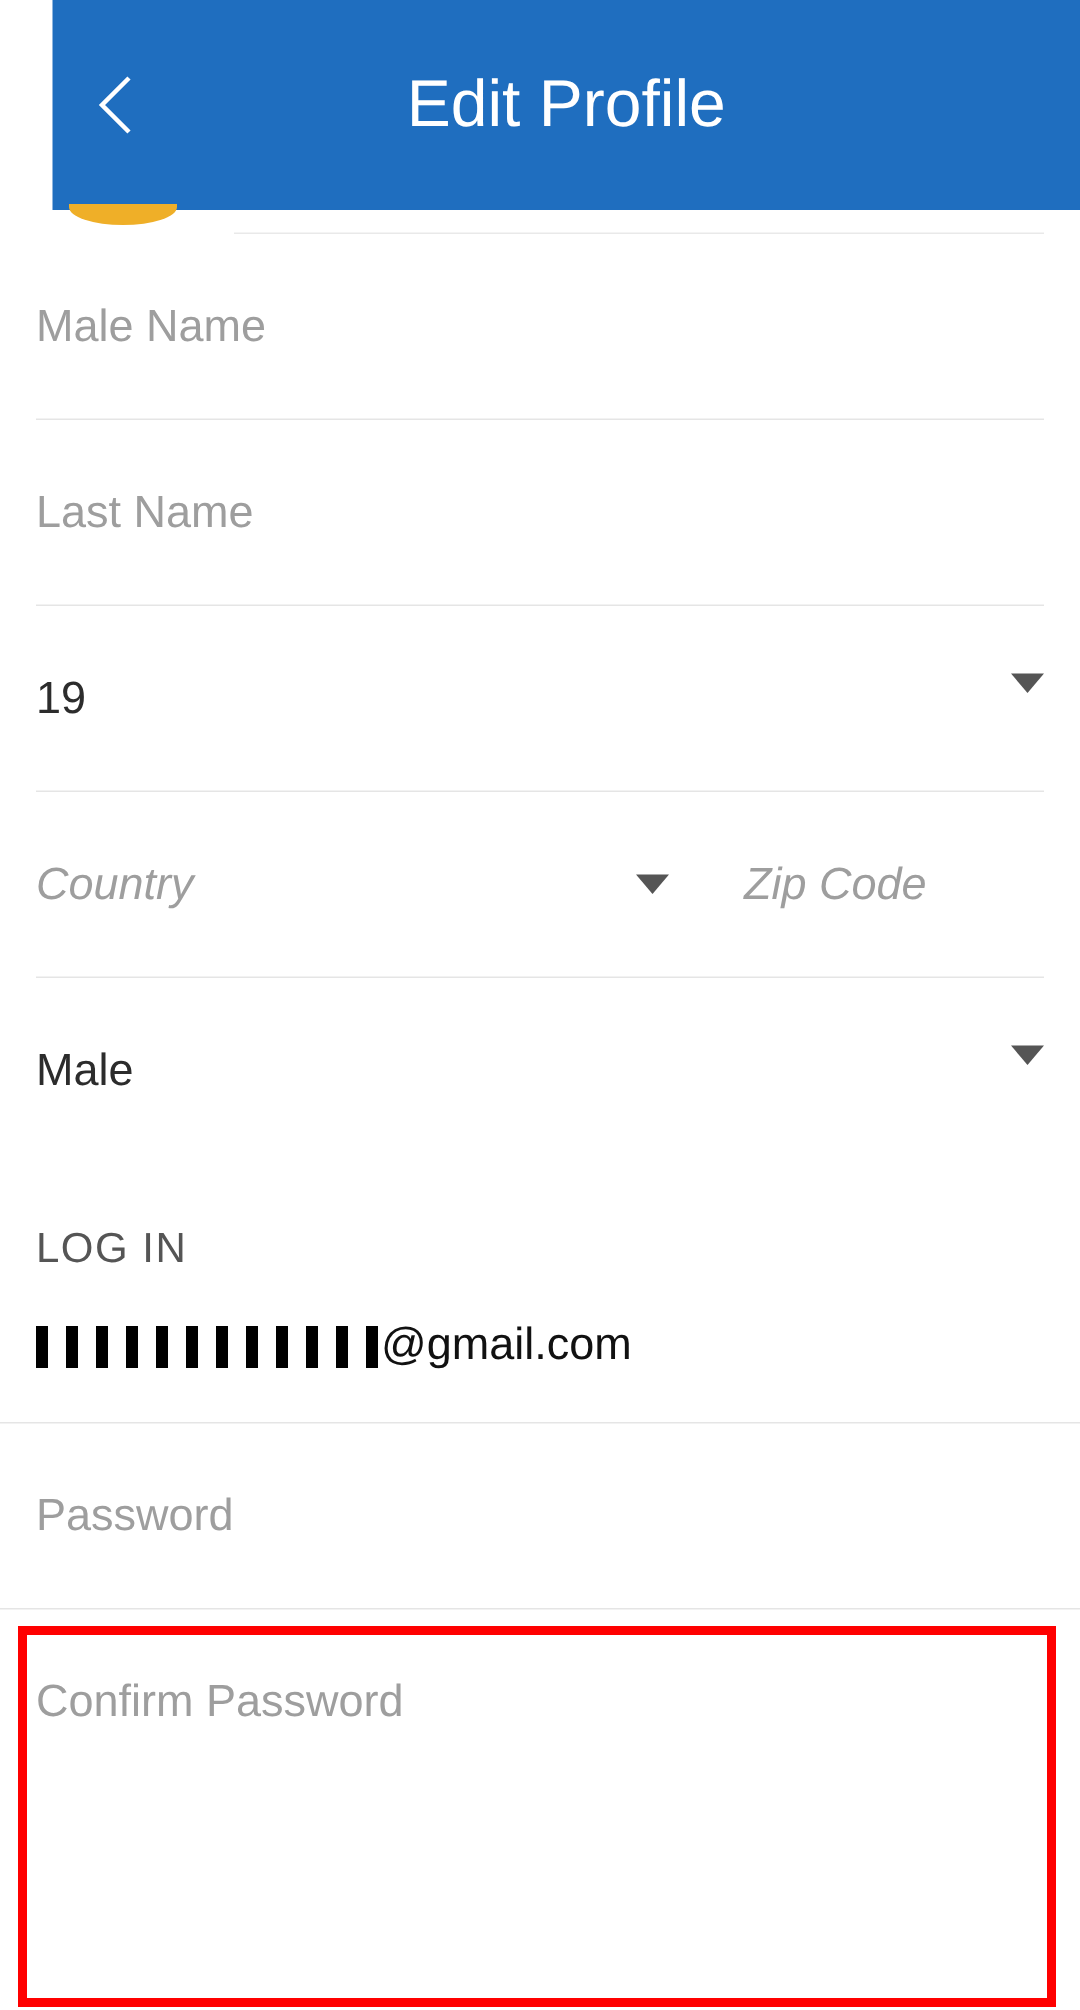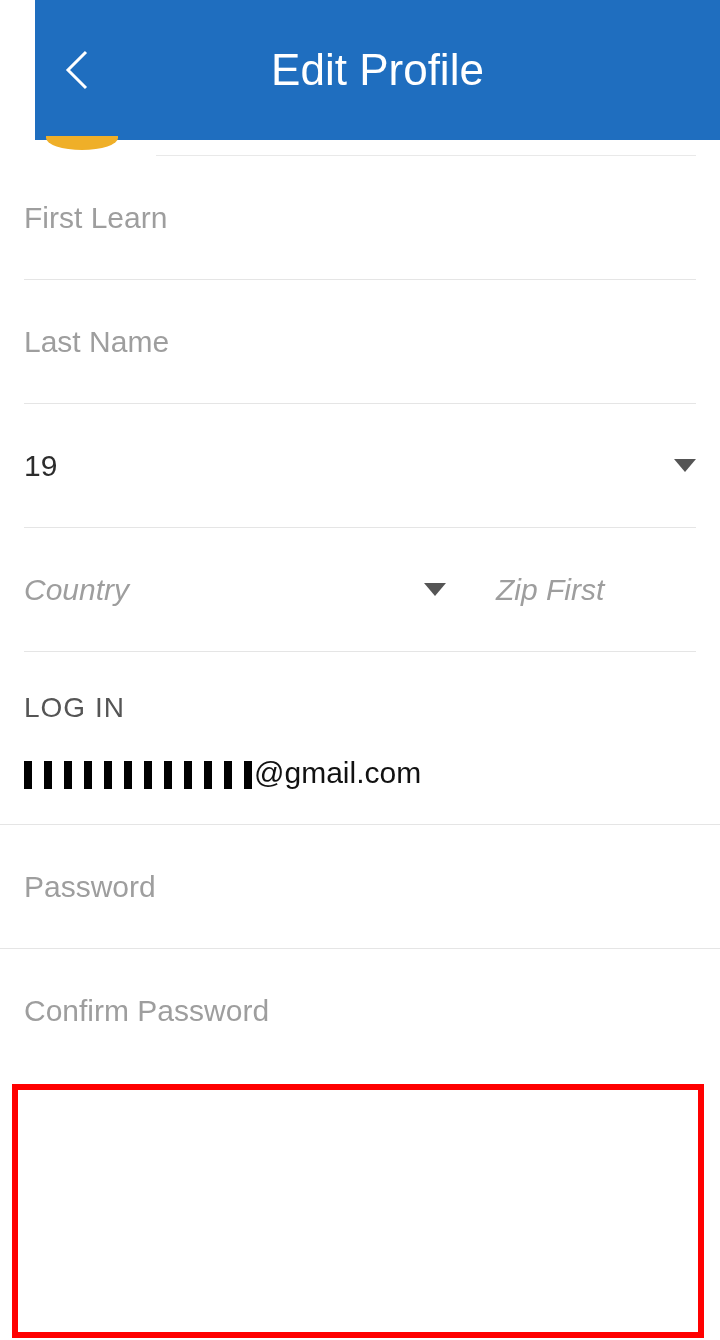--- a/index.html
+++ b/index.html
@@ -49,21 +49,21 @@
     border-bottom: 1px solid #e5e5e5;
     height: 124px;
     display: flex;
     align-items: center;
     font-size: 30px;
   }
   .field.noborder { border-bottom: none; }
   .placeholder { color: #9e9e9e; font-weight: 300; }
   .value { color: #2c2c2c; font-weight: 300; }
   .dropdown {
-    display: flex; justify-content: space-between; align-items: center;
+    display: flex; justify-content: space-between; align-items: flex-start;
     width: 100%;
     cursor: pointer;
   }
   .row-split {
     display: flex;
     border-bottom: 1px solid #e5e5e5;
     height: 124px;
     align-items: center;
     font-style: italic;
   }
@@ -151,38 +151,44 @@
     </div>
     <div class="header-title">Edit Profile</div>
   </div>
 
   <div class="avatar-strip">
     <div class="avatar-slice"></div>
   </div>
 
   <div class="form">
     <div class="field">
-      <span class="placeholder">First Learn</span>
+      <span class="placeholder">Male Name</span>
     </div>
     <div class="field">
       <span class="placeholder">Last Name</span>
     </div>
     <div class="field">
       <div class="dropdown">
         <span class="value">19</span>
         <span class="chev"></span>
       </div>
     </div>
     <div class="row-split">
       <div class="left">
         <span class="placeholder">Country</span>
         <span class="chev"></span>
       </div>
       <div class="right">
-        <span class="placeholder">Zip First</span>
+        <span class="placeholder">Zip Code</span>
+      </div>
+    </div>
+    <div class="field noborder">
+      <div class="dropdown">
+        <span class="value">Male</span>
+        <span class="chev"></span>
       </div>
     </div>
   </div>
 
 
   <div class="section-title">LOG IN</div>
 
   <div class="email-row">
     <span class="redact"></span><span>@gmail.com</span>
   </div>

